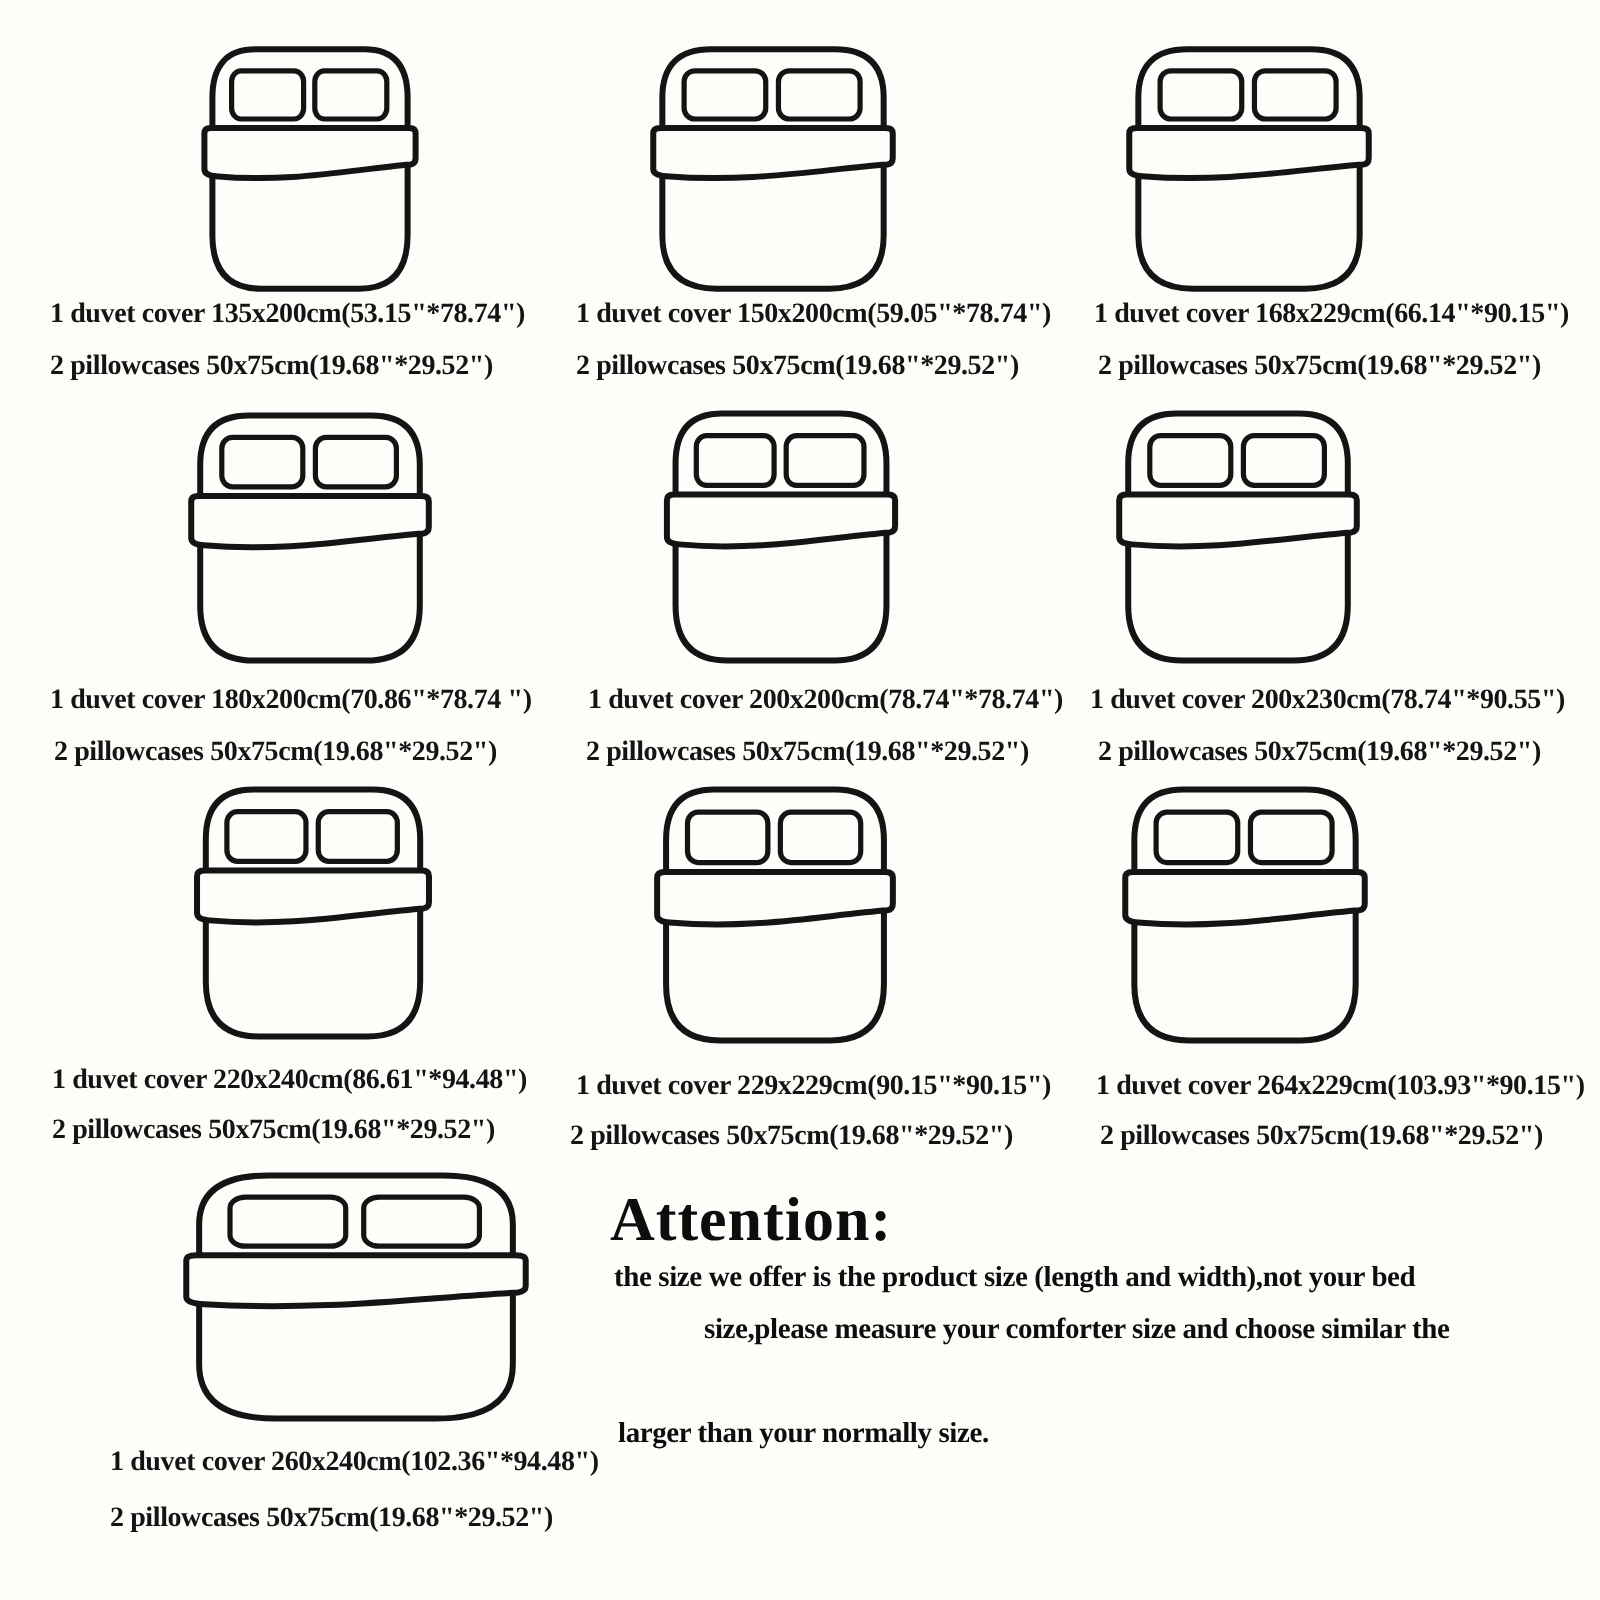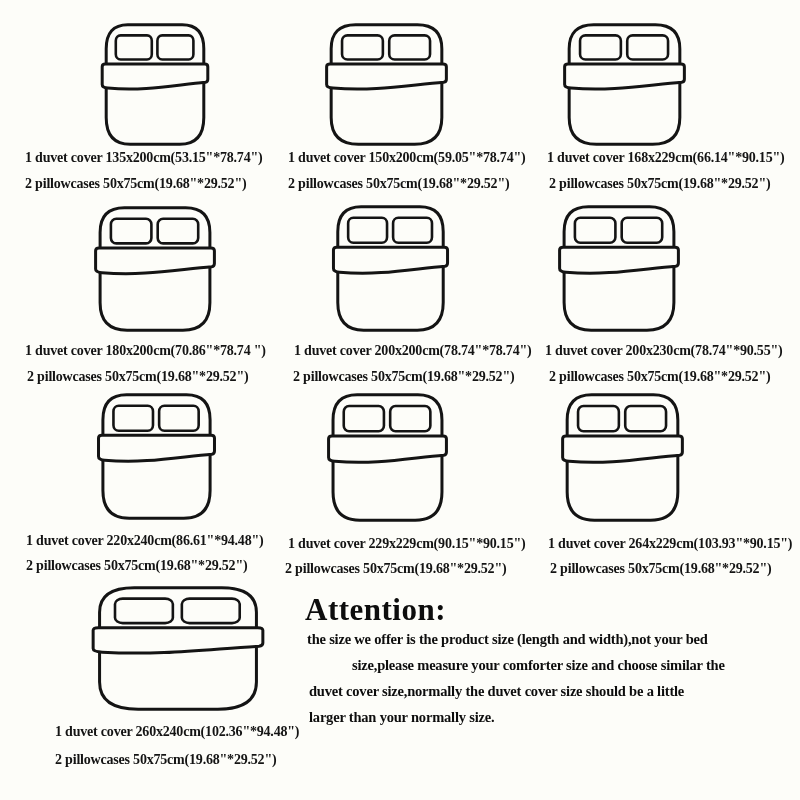--- a/index.html
+++ b/index.html
@@ -107,16 +107,15 @@
   <svg class="bed" viewBox="0 0 140 140" preserveAspectRatio="none" style="left:88px;top:585px;width:180px;height:127px;">
       <use href="#bedshape"></use>
     </svg>
 
   <div class="sizeline" style="left:55px;top:724px;">1 duvet cover 260x240cm(102.36"*94.48")</div>
   <div class="sizeline" style="left:55px;top:752px;">2 pillowcases 50x75cm(19.68"*29.52")</div>
 
   <div class="attn-title" style="left:305px;top:592px;">Attention:</div>
   <div class="attn-line" style="left:307px;top:631px;">the size we offer is the product size (length and width),not your bed</div>
   <div class="attn-line" style="left:310px;top:657px;margin-left:42px;">size,please measure your comforter size and choose similar the</div>
-  <div class="attn-line" style="left:309px;top:683px;">duvet cover size,normally the duvet cover size should be a little</div>
   <div class="attn-line" style="left:309px;top:709px;">larger than your normally size.</div>
 
 </div>
 
 </body></html>

